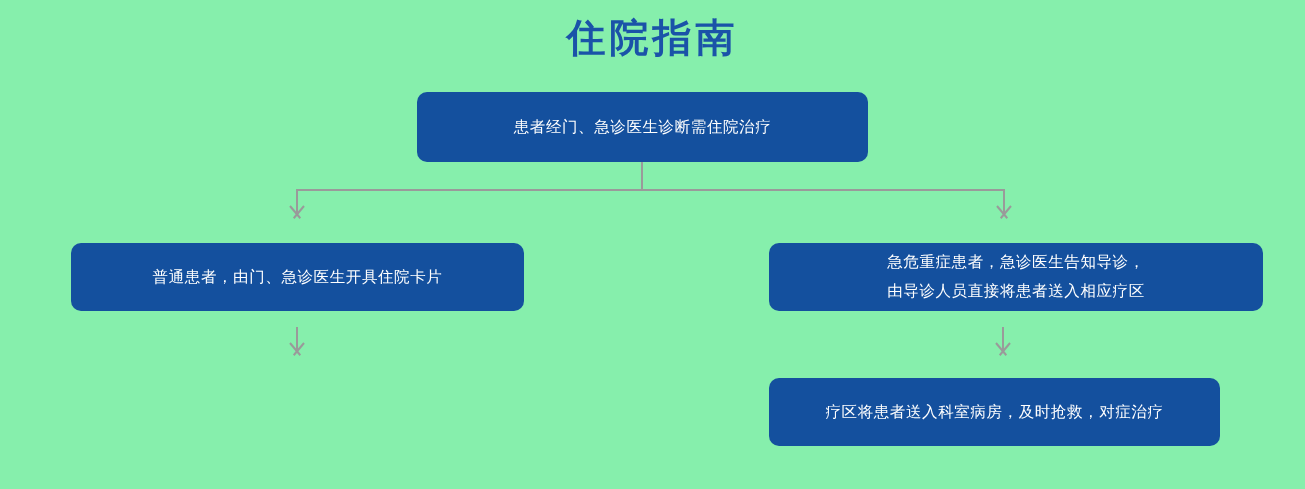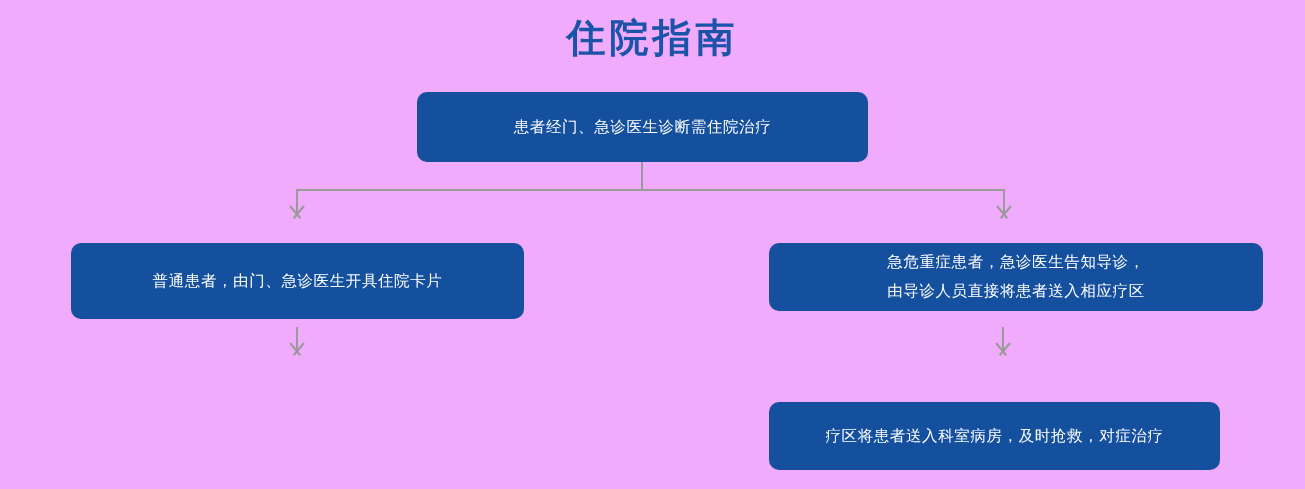--- a/index.html
+++ b/index.html
@@ -10,21 +10,21 @@
   body {
     width: 1305px;
     height: 489px;
     overflow: hidden;
     font-family: "Liberation Sans", "DejaVu Sans", sans-serif;
   }
   #chart {
     position: relative;
     width: 1305px;
     height: 489px;
-    background: #f0abfc;
+    background: #86efac;
   }
 
   
   .title {
     position: absolute;
     left: 0;
     top: 14px;
     width: 1305px;
     text-align: center;
     font-size: 39px;
@@ -50,24 +50,24 @@
     line-height: 1.85;
     box-sizing: border-box;
     padding: 4px 12px;
   }
   .node .node-text {
     display: block;
     white-space: pre-line;
   }
 
   #node-root   { left: 417px; top: 92px;  width: 451px; height: 70px; }
-  #node-l1     { left: 71px;  top: 243px; width: 453px; height: 76px; }
+  #node-l1     { left: 71px;  top: 243px; width: 453px; height: 68px; }
   #node-l2     { left: 71px;  top: 378px; width: 453px; height: 68px; }
   #node-r1     { left: 769px; top: 243px; width: 494px; height: 68px; }
-  #node-r2     { left: 769px; top: 378px; width: 451px; height: 68px; margin-top: 24px; }
+  #node-r2     { left: 769px; top: 378px; width: 451px; height: 68px; }
 
   
   .conn {
     position: absolute;
     background: #9a9a9a;
   }
   
   #conn-stem      { left: 641px; top: 162px; width: 2px;   height: 29px; }
   
   #conn-bar       { left: 296px; top: 189px; width: 709px; height: 2px; }

